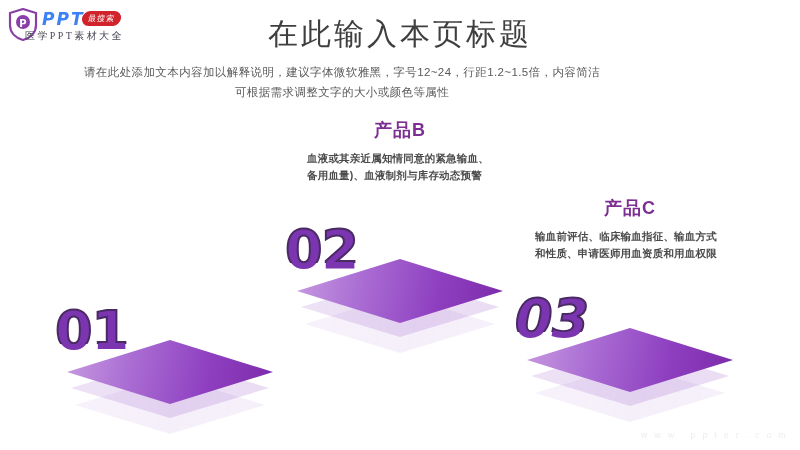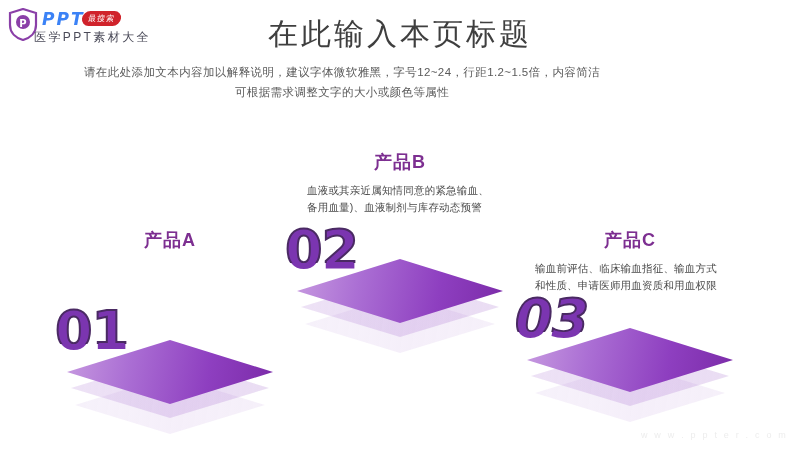--- a/index.html
+++ b/index.html
@@ -22,47 +22,48 @@
   }
   #logo-badge {
     position:absolute; left:76px; top:5px;
     background:#d0232b; color:#ffffff;
     font-size:8px; padding:2px 6px;
     border-radius:9px; letter-spacing:1px;
     transform:skewX(-8deg);
     white-space:nowrap;
   }
   #logo-sub {
-    position:absolute; left:28px; top:23px;
-    font-size:12px; color:#4a4a58; letter-spacing:2.4px;
+    position:absolute; left:19px; top:23px;
+    font-size:10px; color:#4a4a58; letter-spacing:2.4px;
     white-space:nowrap;
+    font-family:Liberation Serif, serif;
   }
 
   
   #page-title {
     position:absolute; top:14px; left:0; width:800px;
     text-align:center; font-size:30px; font-weight:normal;
     color:#3f3f3f; letter-spacing:3px;
   }
   #subtitle {
     position:absolute; top:62px; left:0; width:684px;
     text-align:center; font-size:11.5px; color:#5a5a5a;
     line-height:20px; letter-spacing:.4px;
   }
   #subtitle div { white-space:nowrap; }
 
   
-  .product { position:absolute; width:230px; text-align:center;margin-top:32px; }
+  .product { position:absolute; width:230px; text-align:center; }
   .product-title {
     font-size:18px; font-weight:bold; color:#7d2f91;
     letter-spacing:1px; margin-bottom:8px;
   }
   .product-desc {
     font-size:10.5px; color:#4a4a4a; line-height:17px;
-    letter-spacing:.2px; text-align:left; padding:0 16px;
+    letter-spacing:.2px; text-align:left; padding:0 16px;font-weight:bold;
   }
   #product-a { left:55px; top:196px; }
   #product-b { left:285px; top:118px; }
   #product-c { left:515px; top:196px; }
   #product-b .product-desc { padding:0 22px; }
   #product-c .product-desc { padding:0 20px; }
 
   
   .platform { position:absolute; width:230px; height:150px; }
   #platform-a { left:55px; top:280px;margin-top:16px; }
@@ -128,21 +129,20 @@
 </div>
 
 <div id="page-title">在此输入本页标题</div>
 
 <div id="subtitle">
   <div>请在此处添加文本内容加以解释说明，建议字体微软雅黑，字号12~24，行距1.2~1.5倍，内容简洁</div>
   <div>可根据需求调整文字的大小或颜色等属性</div>
 </div>
 
 <div class="product" id="product-a">
-  <div class="product-title">产品A</div>
 </div>
 
 <div class="product" id="product-b">
   <div class="product-title">产品B</div>
   <div class="product-desc">血液或其亲近属知情同意的紧急输血、备用血量)、血液制剂与库存动态预警</div>
 </div>
 
 <div class="product" id="product-c">
   <div class="product-title">产品C</div>
   <div class="product-desc">输血前评估、临床输血指征、输血方式和性质、申请医师用血资质和用血权限</div>

